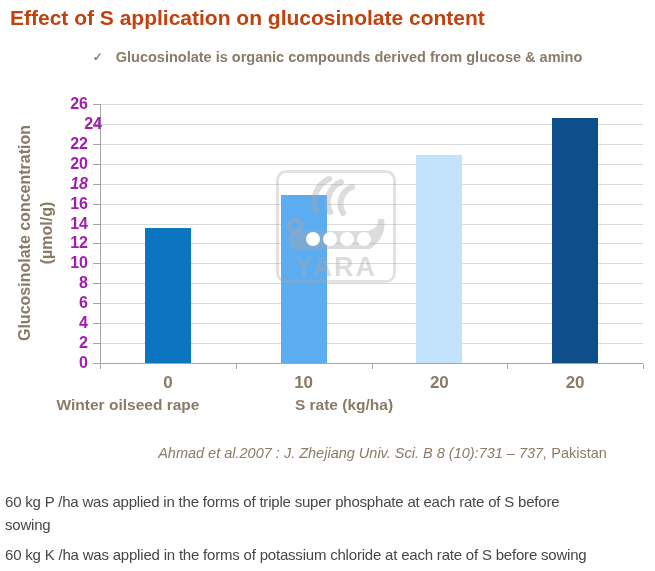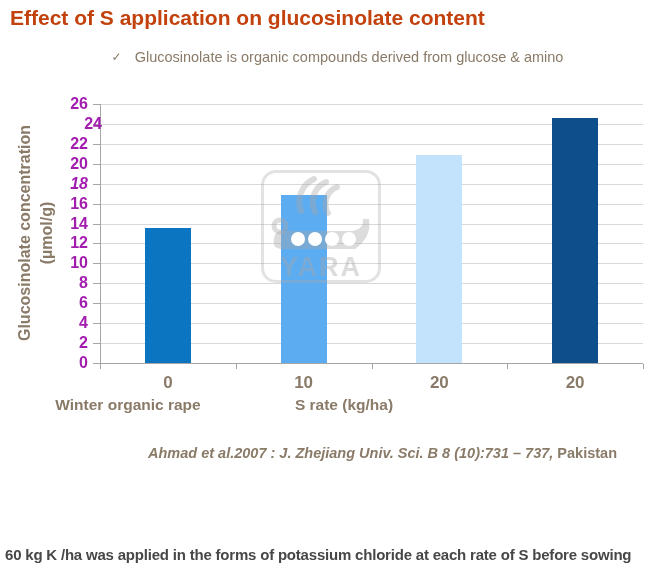--- a/index.html
+++ b/index.html
@@ -1,49 +1,49 @@
 <!DOCTYPE html>
 <html><head>
 <meta charset="utf-8">
 <style>
   html,body{margin:0;padding:0;background:#fff;}
   .slide{position:relative;width:655px;height:571px;background:#fff;overflow:hidden;
          font-family:"Liberation Sans",sans-serif;}
   .title{position:absolute;left:10px;top:6px;width:640px;font-size:21px;font-weight:bold;
          color:#c2410c;letter-spacing:0px;}
   .bullet{position:absolute;left:0;top:48px;width:655px;text-align:center;color:#8a7b68;
-          font-size:14.5px;font-weight:normal;line-height:18px;padding-left:20px;box-sizing:border-box;}
+          font-size:14.5px;font-weight:bold;line-height:18px;padding-left:20px;box-sizing:border-box;}
   .bullet .check{display:inline-block;margin-right:13px;font-size:12px;vertical-align:1px;}
   .bullet .l2{white-space:pre-wrap;}
   .gridline{position:absolute;height:1px;background:#d9d9d9;z-index:1;}
   .axis-y{position:absolute;width:1px;background:#a6a6a6;z-index:2;}
   .axis-x{position:absolute;height:1px;background:#a6a6a6;z-index:2;}
   .ytick{position:absolute;height:1px;width:7px;background:#a6a6a6;z-index:2;}
   .xtick{position:absolute;width:1px;height:5px;background:#a6a6a6;z-index:2;}
   .ylab{position:absolute;width:58px;text-align:right;font-size:16px;font-weight:bold;
         color:#a21caf;line-height:20px;z-index:2;}
   .bar{position:absolute;z-index:3;}
   .xlab{position:absolute;width:90px;text-align:center;font-size:17px;font-weight:bold;
         color:#8a7b68;z-index:2;}
   .yaxis-title{position:absolute;left:-92px;top:209px;width:259px;height:48px;
         transform:rotate(-90deg);text-align:center;color:#8a7b68;font-weight:bold;
         font-size:16px;line-height:22px;z-index:2;}
   .group-label{position:absolute;left:28px;top:396px;width:200px;text-align:center;
         font-size:15.5px;font-weight:bold;color:#8a7b68;z-index:2;}
   .xaxis-title{position:absolute;left:244px;top:396px;width:200px;text-align:center;
         font-size:15.5px;font-weight:bold;color:#8a7b68;z-index:2;}
-  .watermark{position:absolute;left:261px;top:170px;width:120px;height:113px;z-index:5;
-        border:3px solid rgba(170,170,170,.34);border-radius:15px;box-sizing:border-box;}
+  .watermark{position:absolute;left:276px;top:170px;width:120px;height:113px;z-index:5;
+        border:3px solid rgba(170,170,170,.34);border-radius:10px;box-sizing:border-box;}
   .citation{position:absolute;left:110px;top:445px;width:545px;text-align:center;
-        font-size:14.5px;font-weight:bold;color:#8a7b68;}
+        font-size:14.5px;font-weight:normal;color:#8a7b68;}
   .citation .ital{font-style:italic;}
   .footnote{position:absolute;left:5px;width:650px;font-size:15px;color:#474747;
         line-height:23px;white-space:pre;letter-spacing:-0.2px;}
   .fn1{top:490px;white-space:pre-wrap;width:560px;}
-  .fn2{top:543px;font-weight:bold;}
+  .fn2{top:543px;}
 </style>
 </head>
 <body>
 
 <div class="slide">
 
   <div class="title">Effect of S application on glucosinolate content</div>
 
   <div class="bullet">
     <div><span class="check">✓</span><span>Glucosinolate is organic compounds derived from glucose &amp; amino</span></div>
@@ -128,23 +128,25 @@
         <g fill="#ffffff">
           <circle cx="34" cy="66" r="7"></circle>
           <circle cx="51" cy="66" r="7"></circle>
           <circle cx="68" cy="66" r="7"></circle>
           <circle cx="85" cy="66" r="7"></circle>
         </g>
         <text x="57" y="103" text-anchor="middle" font-family="Liberation Sans, sans-serif" font-size="27" font-weight="bold" letter-spacing="2" fill="rgba(168,168,168,0.40)">YARA</text>
       </svg>
     </div>
 
-    <div class="group-label">Winter organic rape</div>
+    <div class="group-label">Winter oilseed rape</div>
     <div class="xaxis-title">S rate (kg/ha)</div>
   </div>
 
   <div class="citation">
     <span class="ital">Ahmad et al.2007 : J. Zhejiang Univ. Sci. B 8 (10):731 – 737,</span><span> Pakistan</span>
   </div>
 
+  <div class="footnote fn1">60 kg P /ha was applied in the forms of triple super phosphate at each rate of S before
+sowing</div>
   <div class="footnote fn2">60 kg K /ha was applied in the forms of potassium chloride at each rate of S before sowing</div>
 
 </div>
 
 </body></html>

